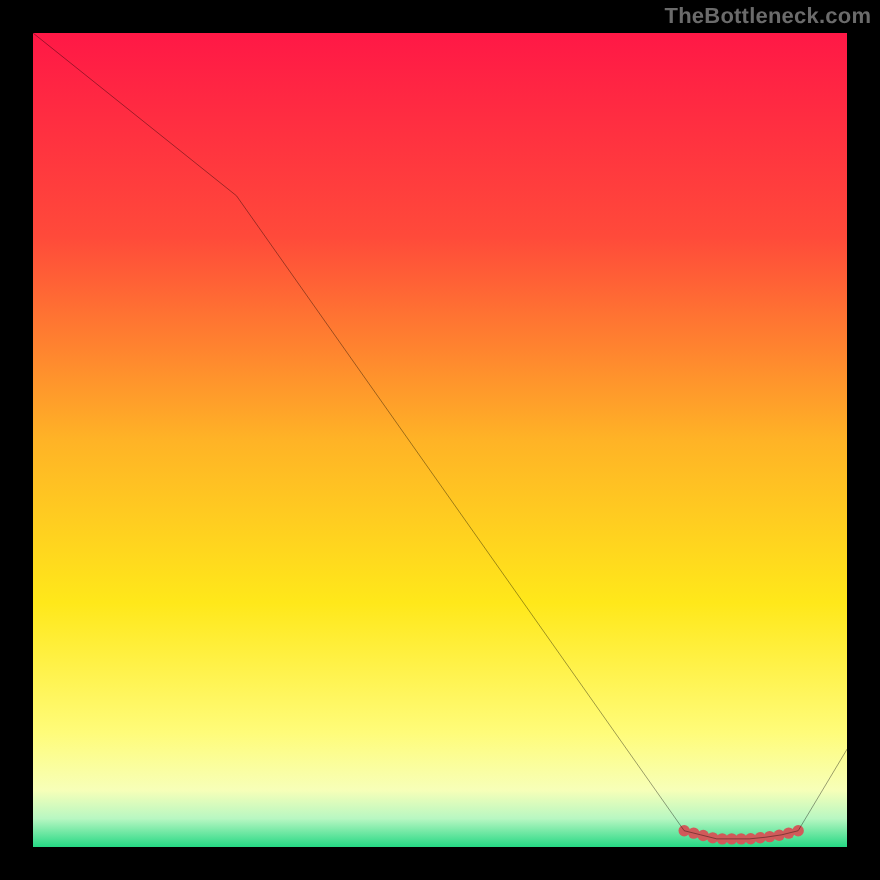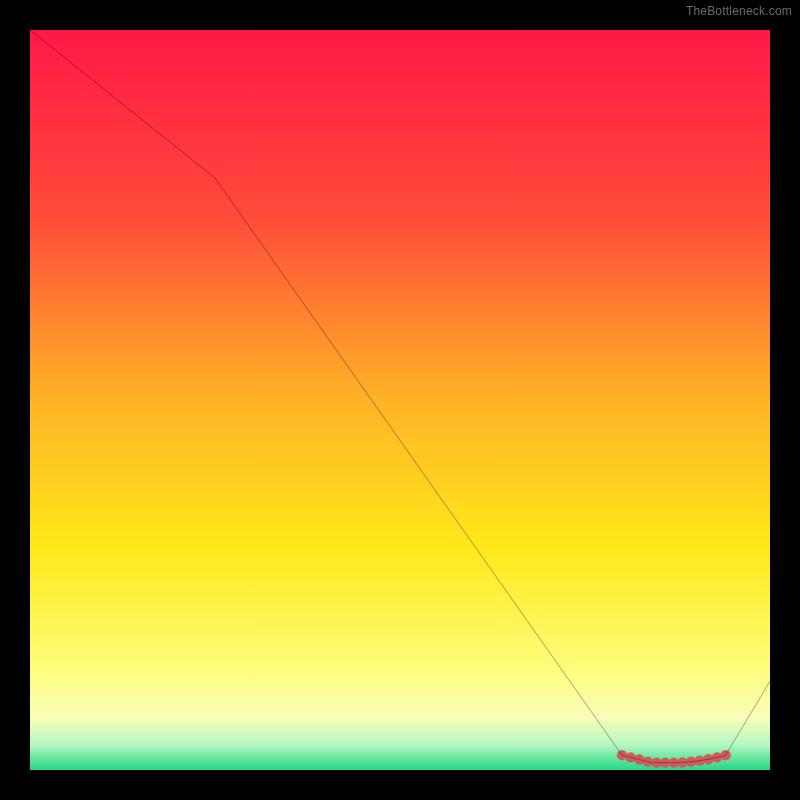--- a/index.html
+++ b/index.html
@@ -15,23 +15,23 @@
     position: relative;
     width: 800px;
     height: 800px;
     background: #000;
   }
   .attrib {
     position: absolute;
     top: 4px;
     right: 8px;
     color: #6b6b6b;
-    font-size: 12px;
+    font-size: 20px;
     letter-spacing: 0.2px;
-    font-weight: 400;
+    font-weight: 700;
   }
   .plot {
     position: absolute;
     left: 30px;
     top: 30px;
     width: 740px;
     height: 740px;
   }
   .plot svg {
     display: block;

